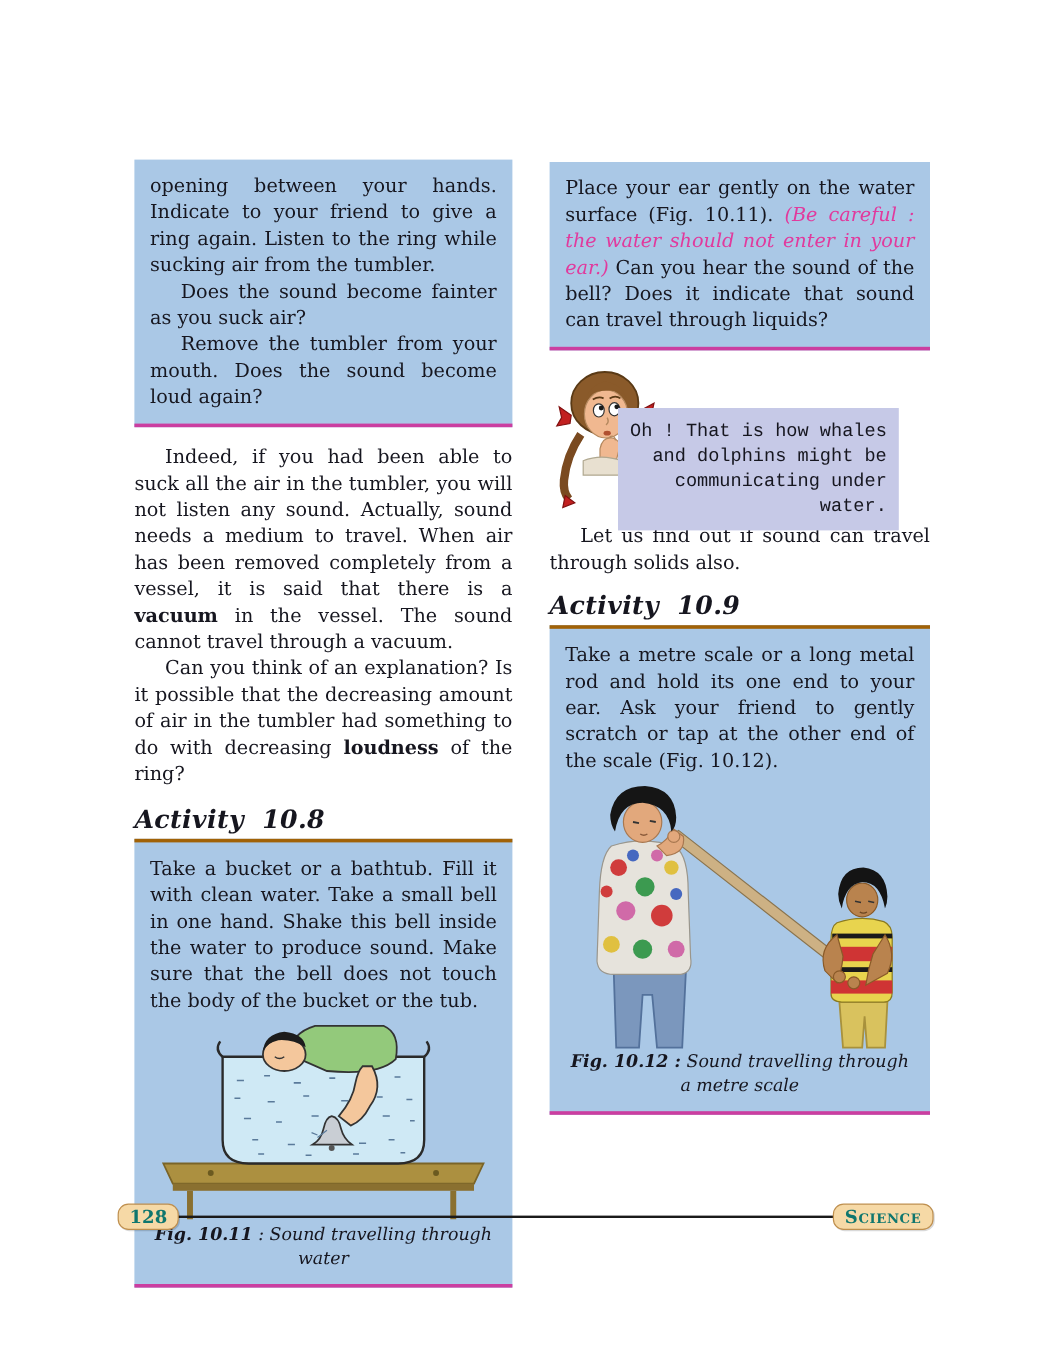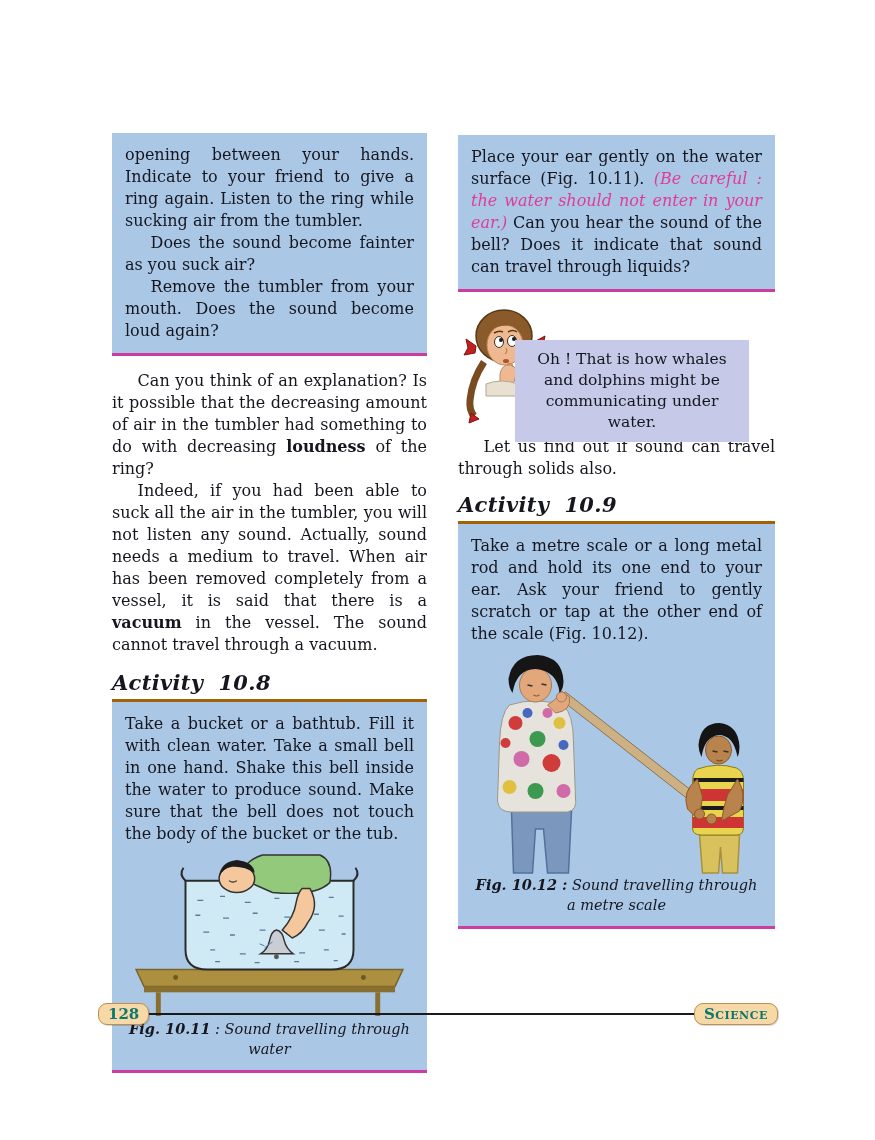--- a/index.html
+++ b/index.html
@@ -41,21 +41,21 @@
   }
   .caption .cap-label{font-weight:bold;}
 
   .thinker{position:relative;margin-top:8px;height:126px;}
   .girl-svg{position:absolute;left:-2px;top:0;}
   .speech-bubble{
     position:absolute;left:57px;top:40px;width:234px;
     background:#c6c9e7;padding:9px 10px;box-sizing:border-box;
   }
   .speech-bubble p{
-    margin:0;font-size:15.5px;line-height:21px;text-align:center;
+    margin:0;font-size:15.5px;line-height:21px;text-align:right;font-family:Liberation Mono, monospace;
   }
 
   .footer-line{
     position:absolute;left:112px;top:1013px;width:656px;
     border-top:2px solid #1a1a1a;height:0;
   }
   .footer-pill{
     position:absolute;top:1003px;
     background:#f6d9a6;border:1.5px solid #bf8f4e;border-radius:9px;
     padding:0 9px;font-weight:bold;font-size:15px;line-height:20px;
@@ -69,22 +69,22 @@
 
 <div class="col col-left">
 
   <div class="activity-box">
     <p class="jp">opening between your hands. Indicate to your friend to give a ring again. Listen to the ring while sucking air from the tumbler.</p>
     <p class="jp indent">Does the sound become fainter as you suck air?</p>
     <p class="jp indent">Remove the tumbler from your mouth. Does the sound become loud again?</p>
   </div>
 
   <div class="body-text">
+    <p class="jp indent"><span>Indeed, if you had been able to suck all the air in the tumbler, you will not listen any sound. Actually, sound needs a medium to travel. When air has been removed completely from a vessel, it is said that there is a </span><span class="bold">vacuum</span><span> in the vessel. The sound cannot travel through a vacuum.</span></p>
     <p class="jp indent"><span>Can you think of an explanation? Is it possible that the decreasing amount of air in the tumbler had something to do with decreasing </span><span class="bold">loudness</span><span> of the ring?</span></p>
-    <p class="jp indent"><span>Indeed, if you had been able to suck all the air in the tumbler, you will not listen any sound. Actually, sound needs a medium to travel. When air has been removed completely from a vessel, it is said that there is a </span><span class="bold">vacuum</span><span> in the vessel. The sound cannot travel through a vacuum.</span></p>
   </div>
 
   <h2 class="activity-heading">Activity  10.8</h2>
 
   <div class="activity-box with-top">
     <p class="jp">Take a bucket or a bathtub. Fill it with clean water. Take a small bell in one hand. Shake this bell inside the water to produce sound. Make sure that the bell does not touch the body of the bucket or the tub.</p>
 
     <svg class="figure-wrap" width="289" height="168" viewBox="0 0 290 170">
 
       <polygon points="10,120 280,120 272,137 18,137" fill="#ac9040" stroke="#7a6428" stroke-width="1.5"></polygon>

